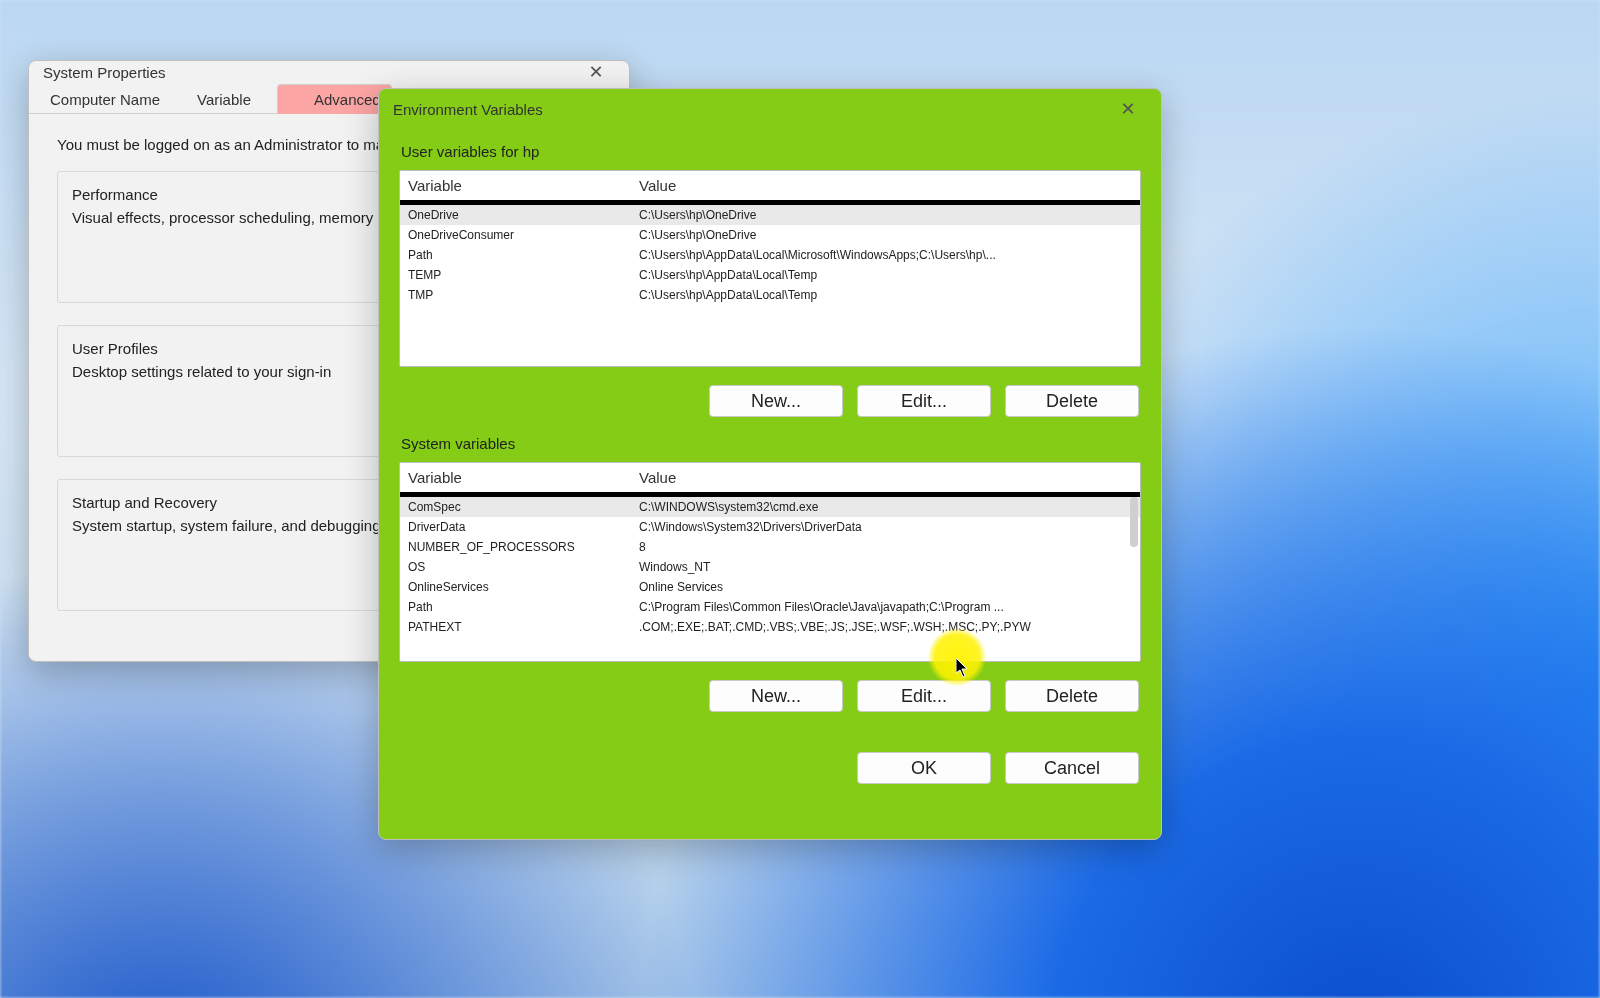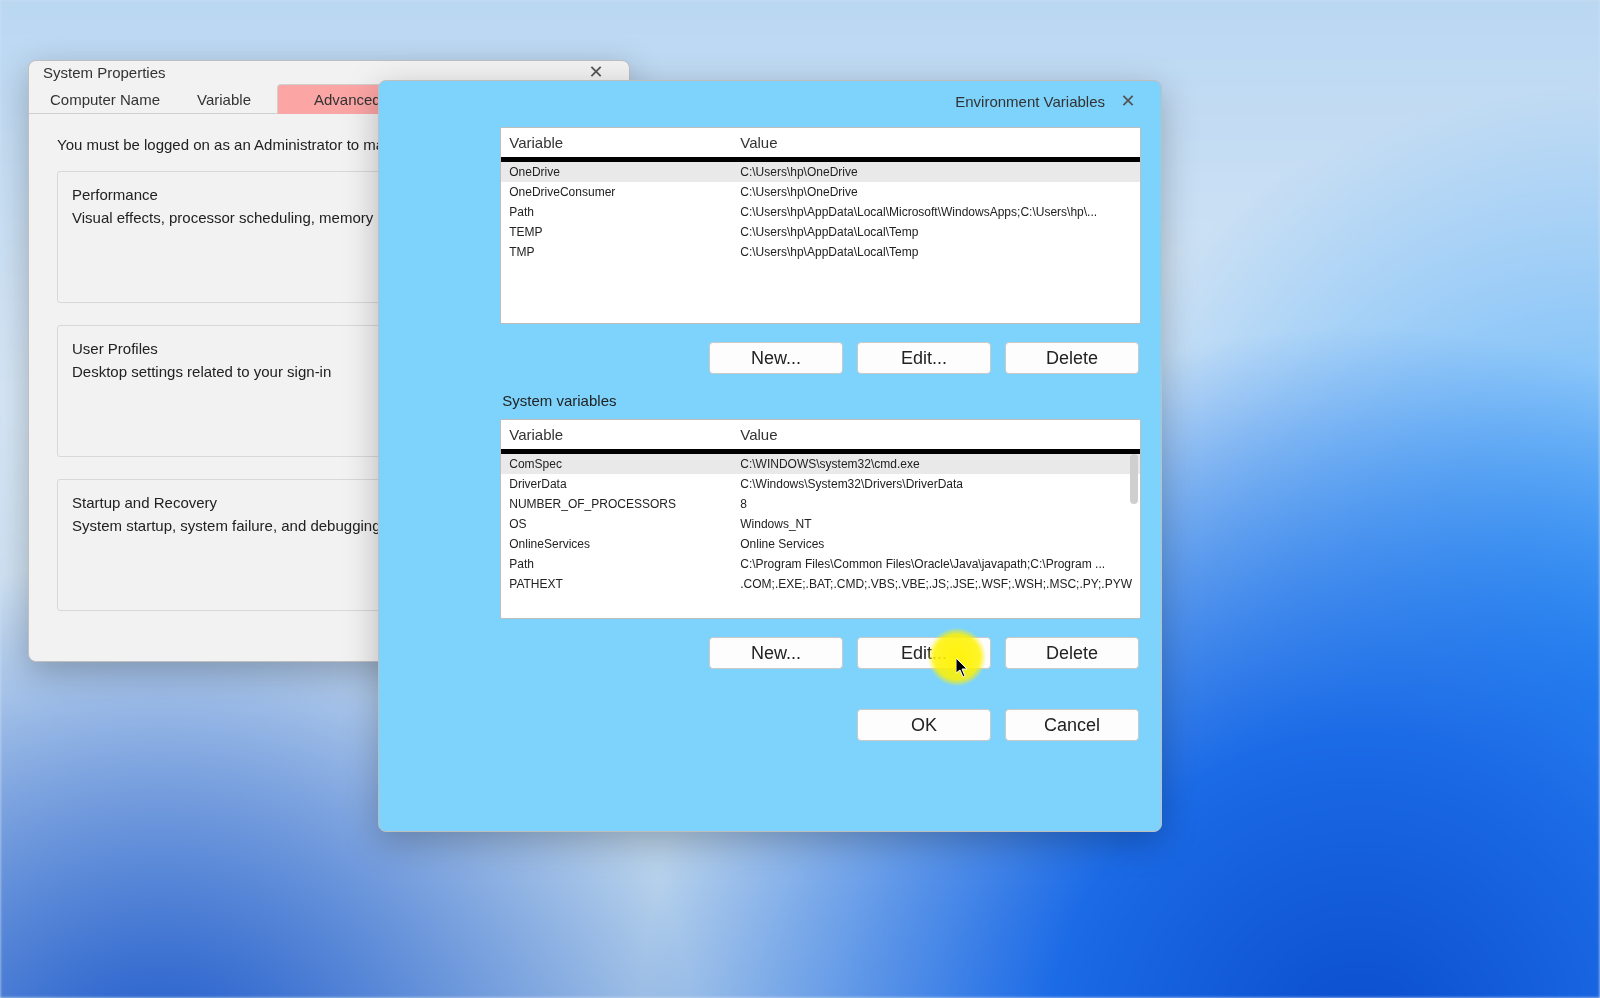--- a/index.html
+++ b/index.html
@@ -108,25 +108,24 @@
     font-size: 18px;
     color: #222;
     display: inline-flex;
     align-items: center;
     justify-content: center;
   }
 
   
   .envwin {
     left: 378px;
-    top: 80px;
+    top: 88px;
     width: 782px;
     height: 750px;
-    background: #7dd3fc;
-    align-items: flex-end;
+    background: #84cc16;
   }
   .envwin .closex { cursor: default; }
   .envbody {
     padding: 6px 20px 12px 20px;
     display: flex;
     flex-direction: column;
     gap: 8px;
     overflow: hidden;
   }
   .sectionlabel { margin: 8px 0 2px 2px; color: #222; }
@@ -237,20 +236,21 @@
 </div>
 
 <div class="window envwin">
   <div class="titlebar">
     <span class="title">Environment Variables</span>
     <span class="closex">✕</span>
   </div>
 
   <div class="envbody">
 
+    <div class="sectionlabel">User variables for hp</div>
     <div class="listbox userbox">
       <div class="listhead">
         <div class="col-var">Variable</div>
         <div class="col-val">Value</div>
       </div>
       <div class="listrows" id="user-rows">
           <div class="row selected">
             <div class="col-var">OneDrive</div>
             <div class="col-val">C:\Users\hp\OneDrive</div>
           </div>

